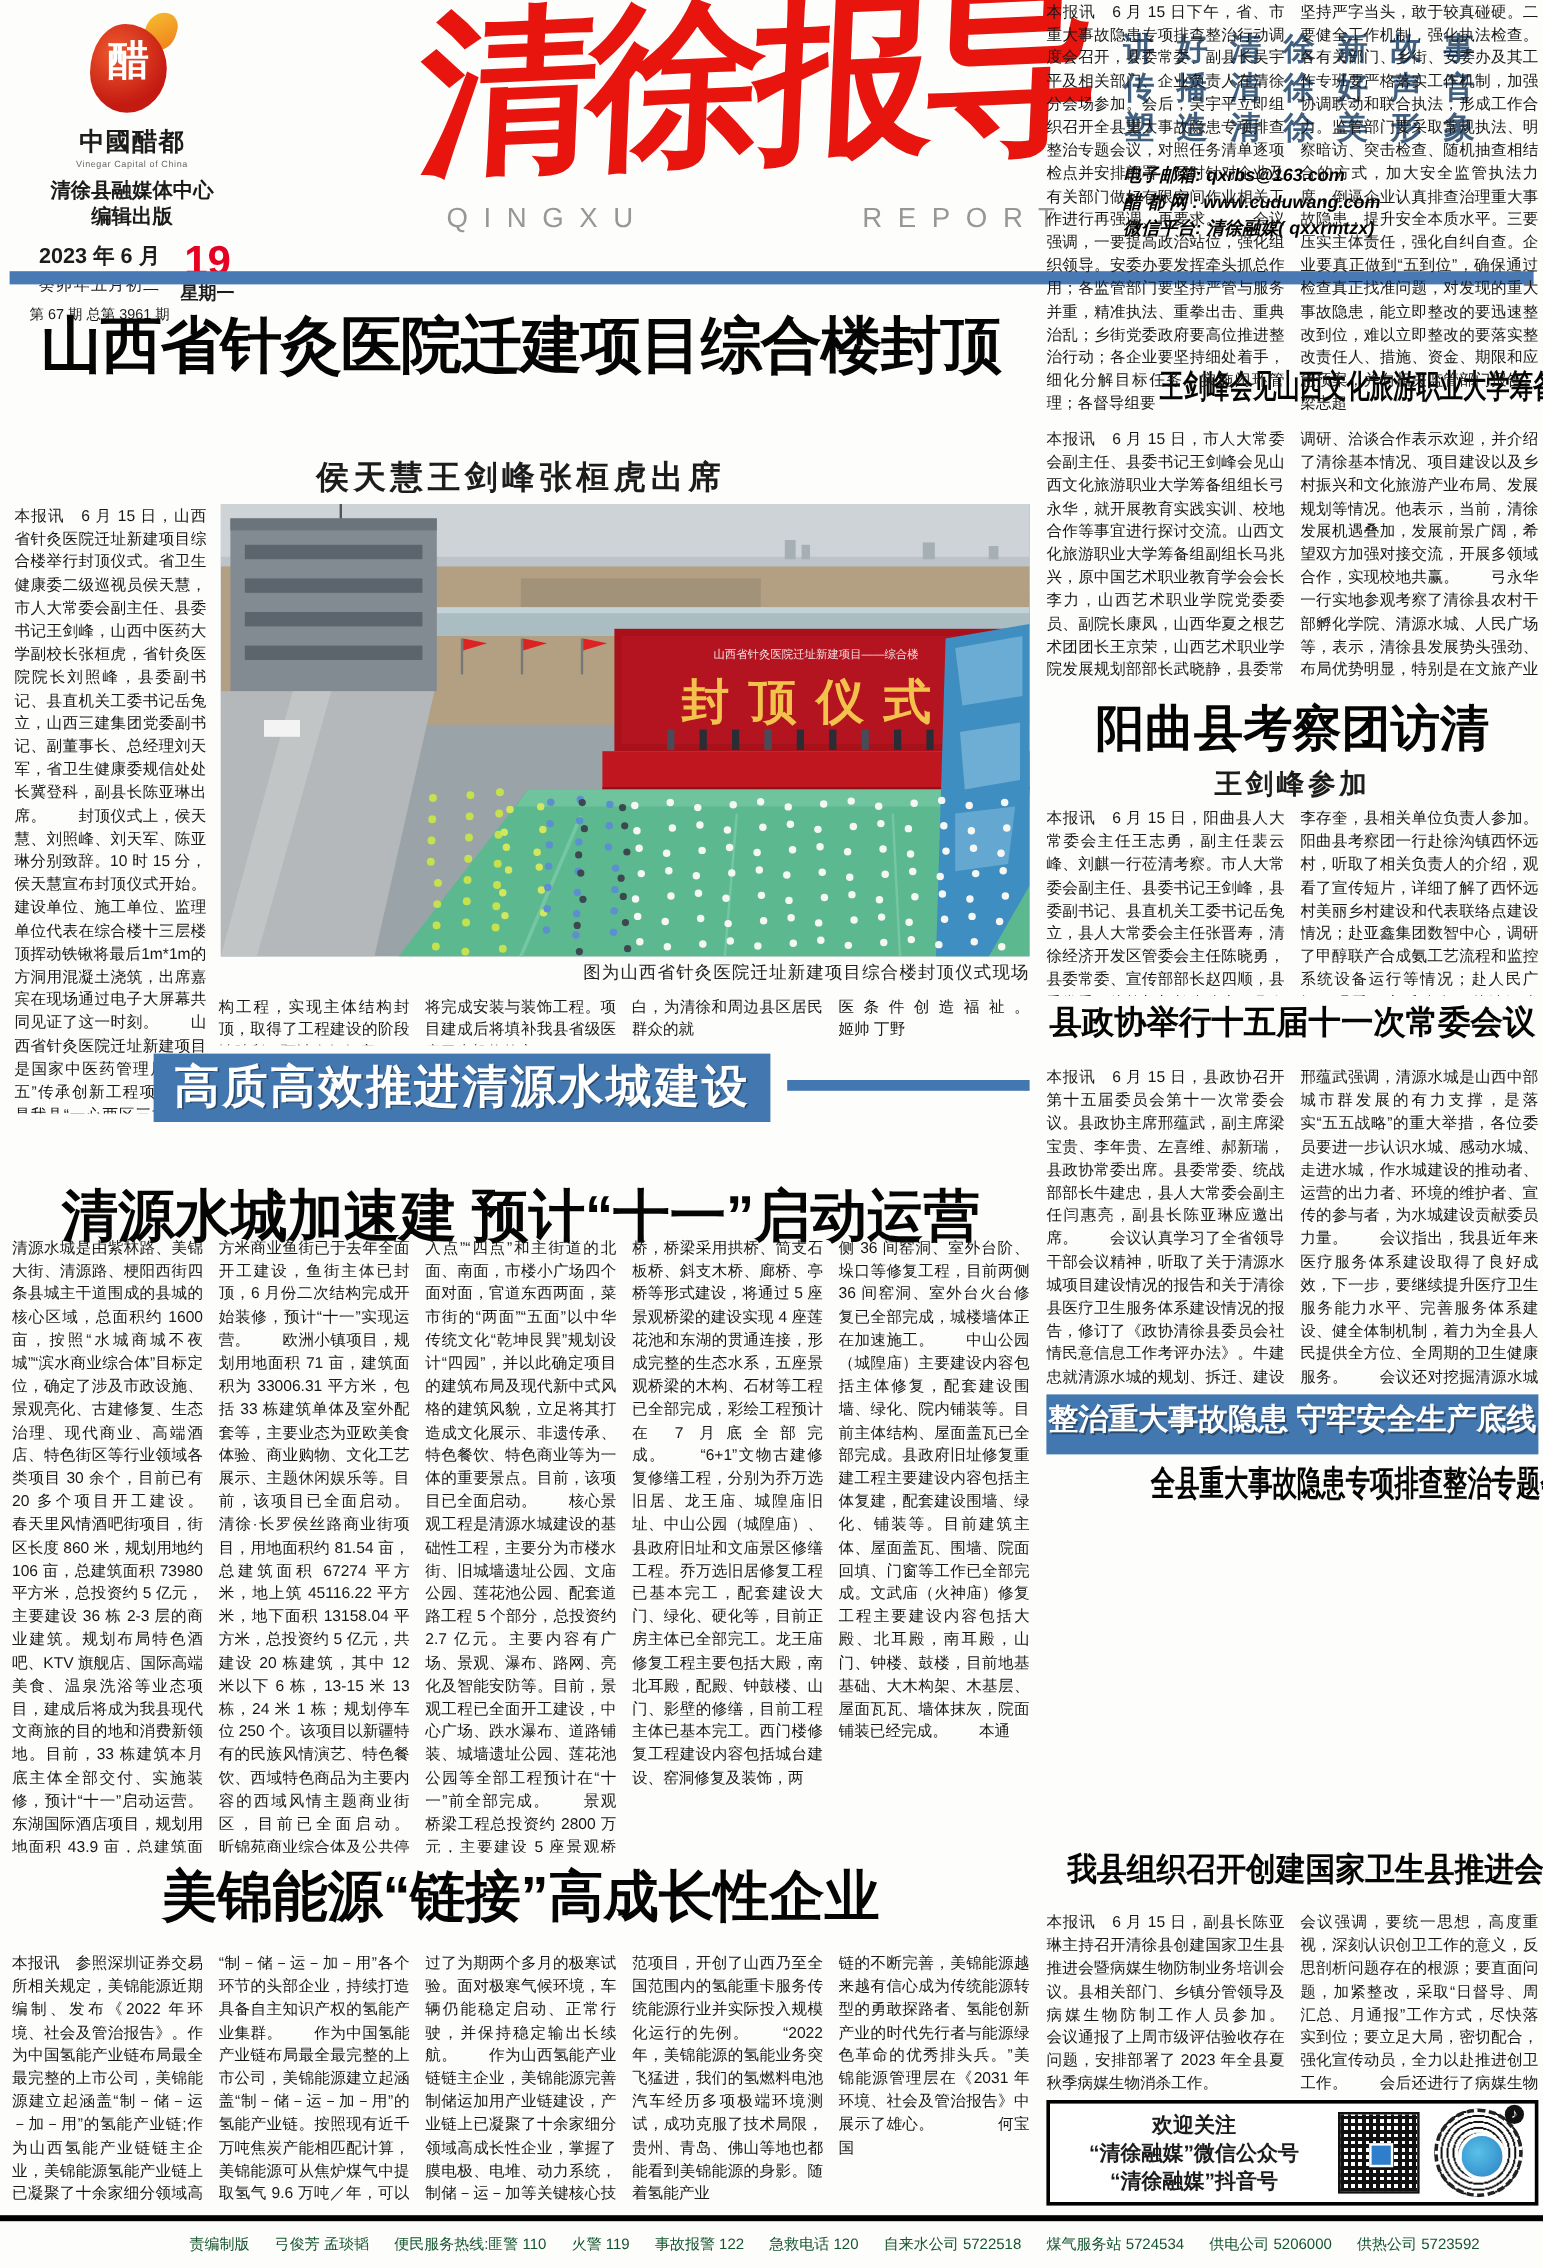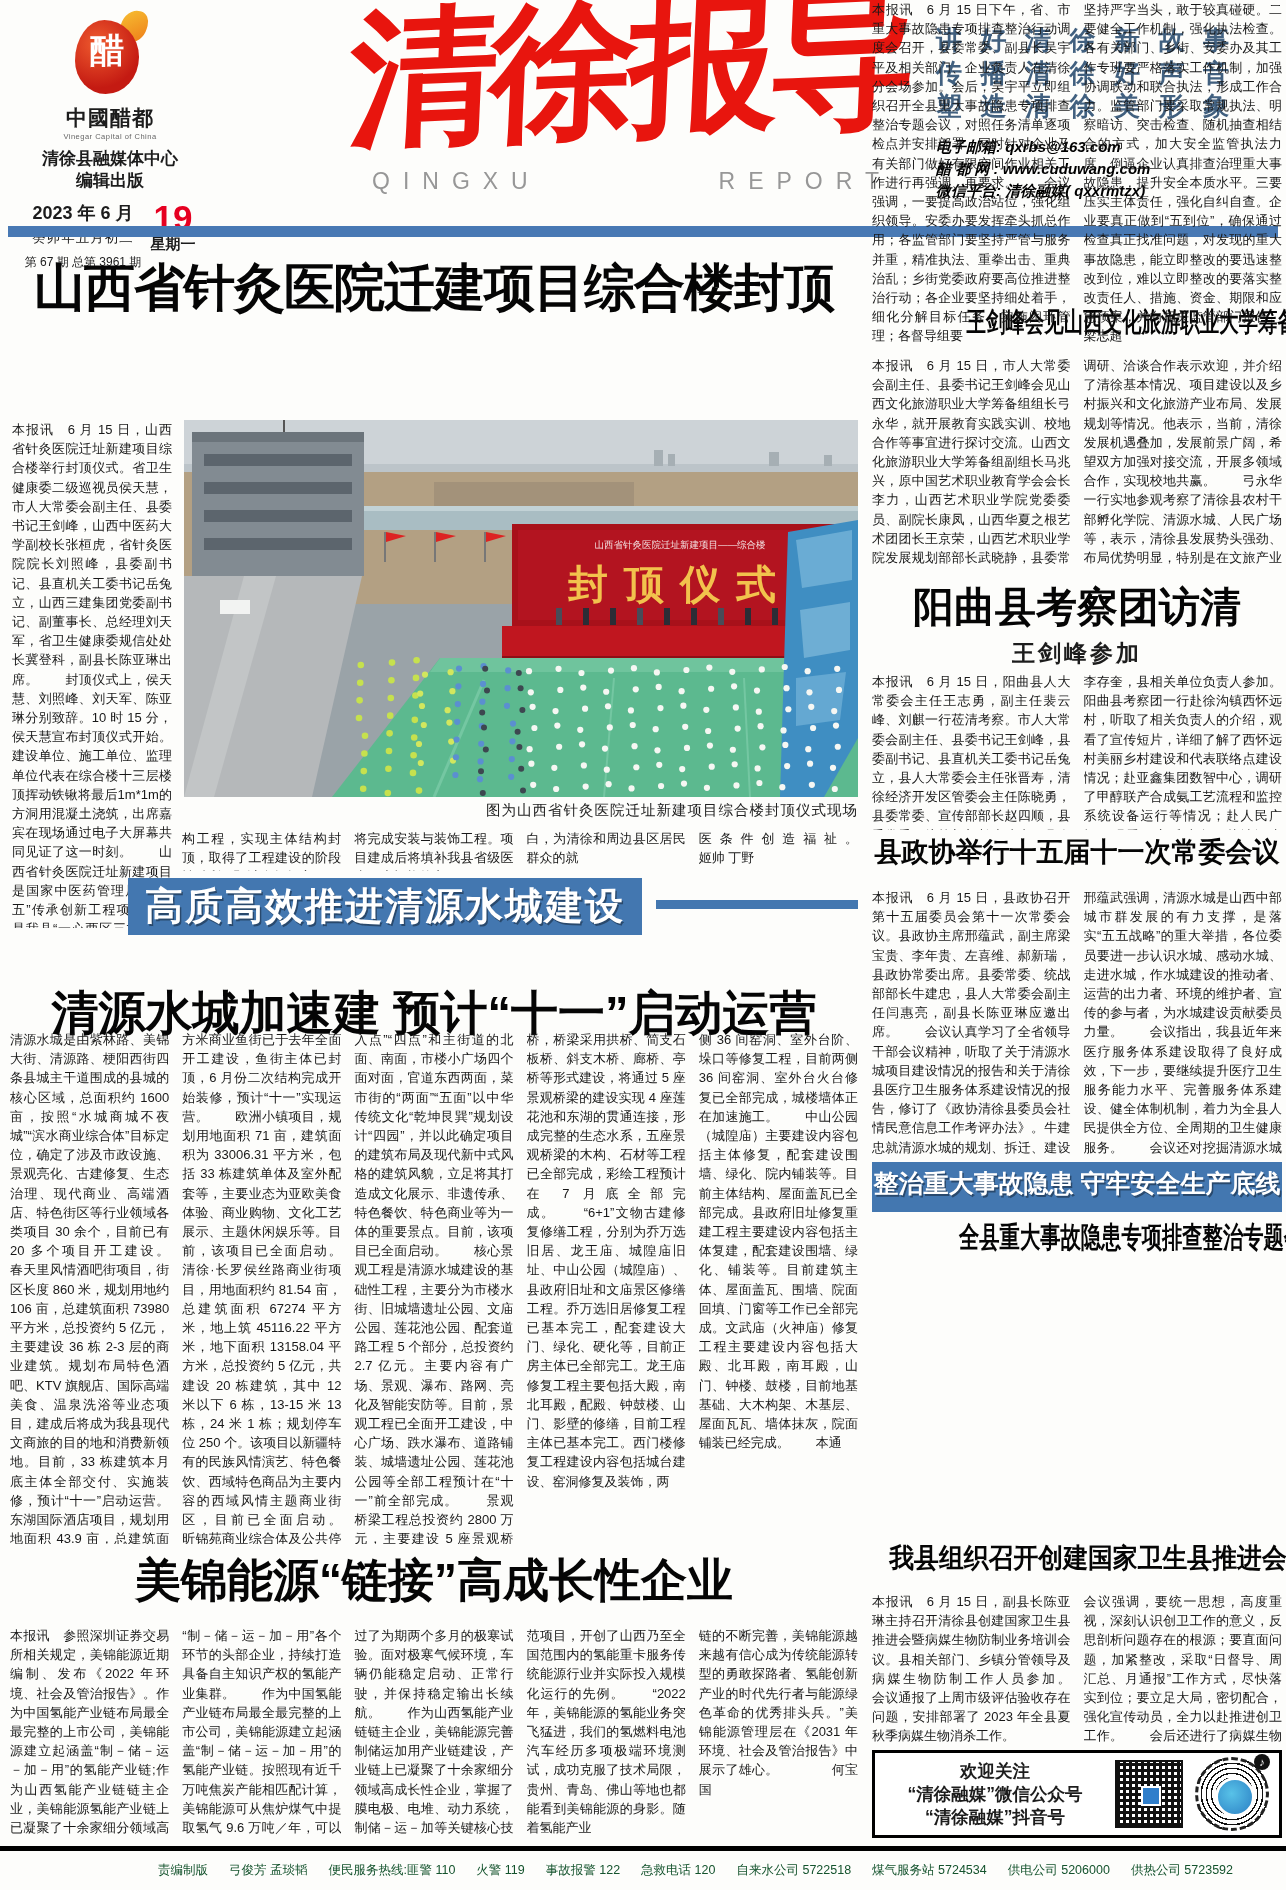--- a/index.html
+++ b/index.html
@@ -144,20 +144,21 @@
     <div class="contacts">
         <div class="contact-line">电子邮箱: qxrbs@163.com</div>
         <div class="contact-line">醋 都 网 : www.cuduwang.com</div>
         <div class="contact-line">微信平台: 清徐融媒( qxxrmtzx)</div>
       </div>
   </div>
 
   <div class="abs blue-divider"></div>
 
   <div class="abs hl lead-headline">山西省针灸医院迁建项目综合楼封顶</div>
+  <div class="abs lead-subhead">侯天慧王剑峰张桓虎出席</div>
   <div class="abs body-text lead-leftcol">本报讯　6 月 15 日，山西省针灸医院迁址新建项目综合楼举行封顶仪式。省卫生健康委二级巡视员侯天慧，市人大常委会副主任、县委书记王剑峰，山西中医药大学副校长张桓虎，省针灸医院院长刘照峰，县委副书记、县直机关工委书记岳兔立，山西三建集团党委副书记、副董事长、总经理刘天军，省卫生健康委规信处处长冀登科，副县长陈亚琳出席。　　封顶仪式上，侯天慧、刘照峰、刘天军、陈亚琳分别致辞。10 时 15 分，侯天慧宣布封顶仪式开始。建设单位、施工单位、监理单位代表在综合楼十三层楼顶挥动铁锹将最后1m*1m的方洞用混凝土浇筑，出席嘉宾在现场通过电子大屏幕共同见证了这一时刻。　　山西省针灸医院迁址新建项目是国家中医药管理局“十三五”传承创新工程项目，也是我县“一心两区三校”建设的重要门户项目。该项目总建筑面积 32086 平方米，总投资 3.26 亿元，其中，综合楼建筑面积 23024 平方米，投资 1.2 亿元，主要建设行政后勤、住院部、医技科室、科研科室等，设置床位 300 张。　　该项目于 2022 年 8 月开工，截至目前，已顺利完成地下 1 层、地上 13 层、建筑面积 2.26 万平方米的主体结</div>
 
   <div class="abs photo-wrap">
     <svg width="674" height="377" viewBox="0 0 674 377">
       <rect x="0" y="0" width="674" height="70" fill="#cdd3d7"></rect>
       <rect x="0" y="44" width="674" height="12" fill="#bcc4c9"></rect>
       <rect x="470" y="30" width="9" height="16" fill="#a6afb4"></rect>
         <rect x="484" y="34" width="7" height="12" fill="#a6afb4"></rect>
       <rect x="585" y="32" width="10" height="14" fill="#a6afb4"></rect>
         <rect x="640" y="35" width="8" height="11" fill="#a6afb4"></rect>

